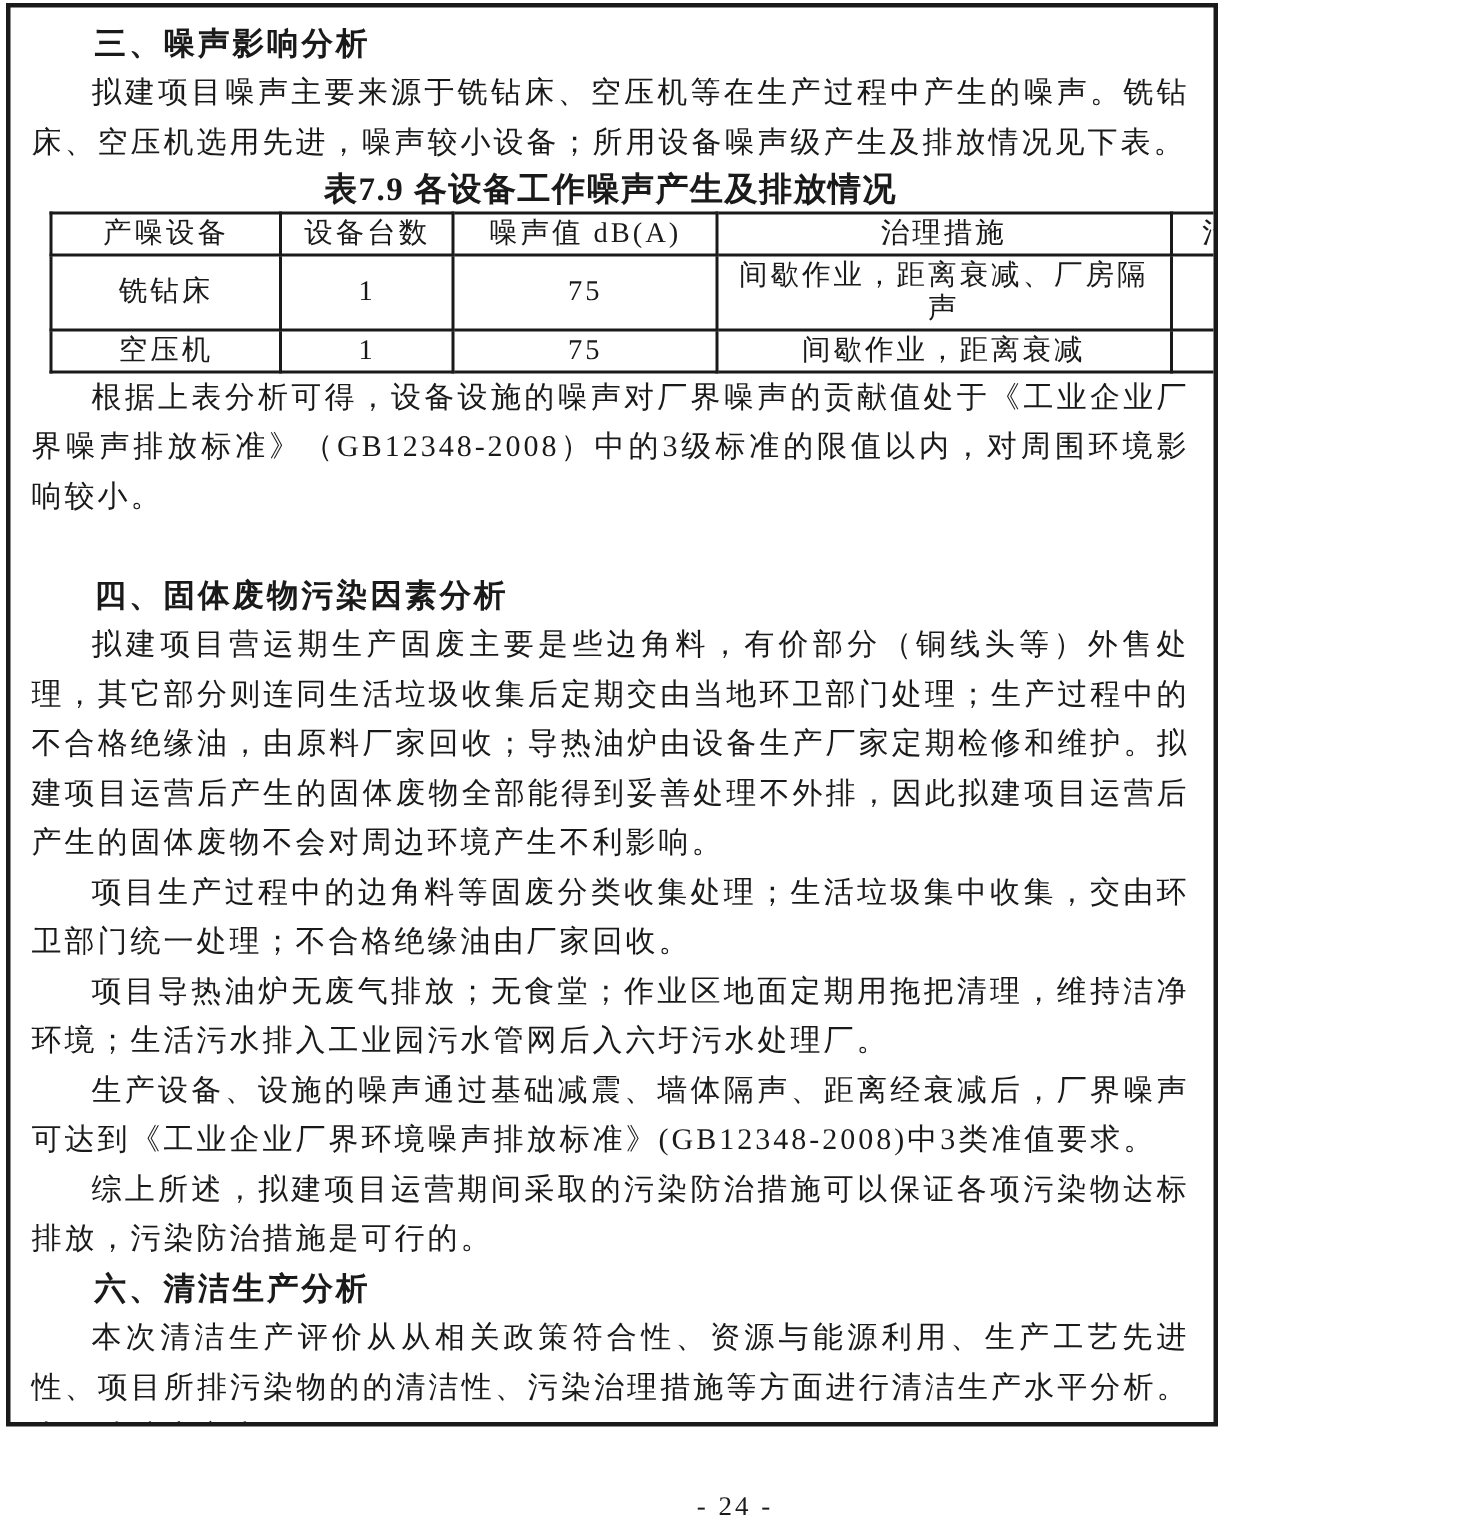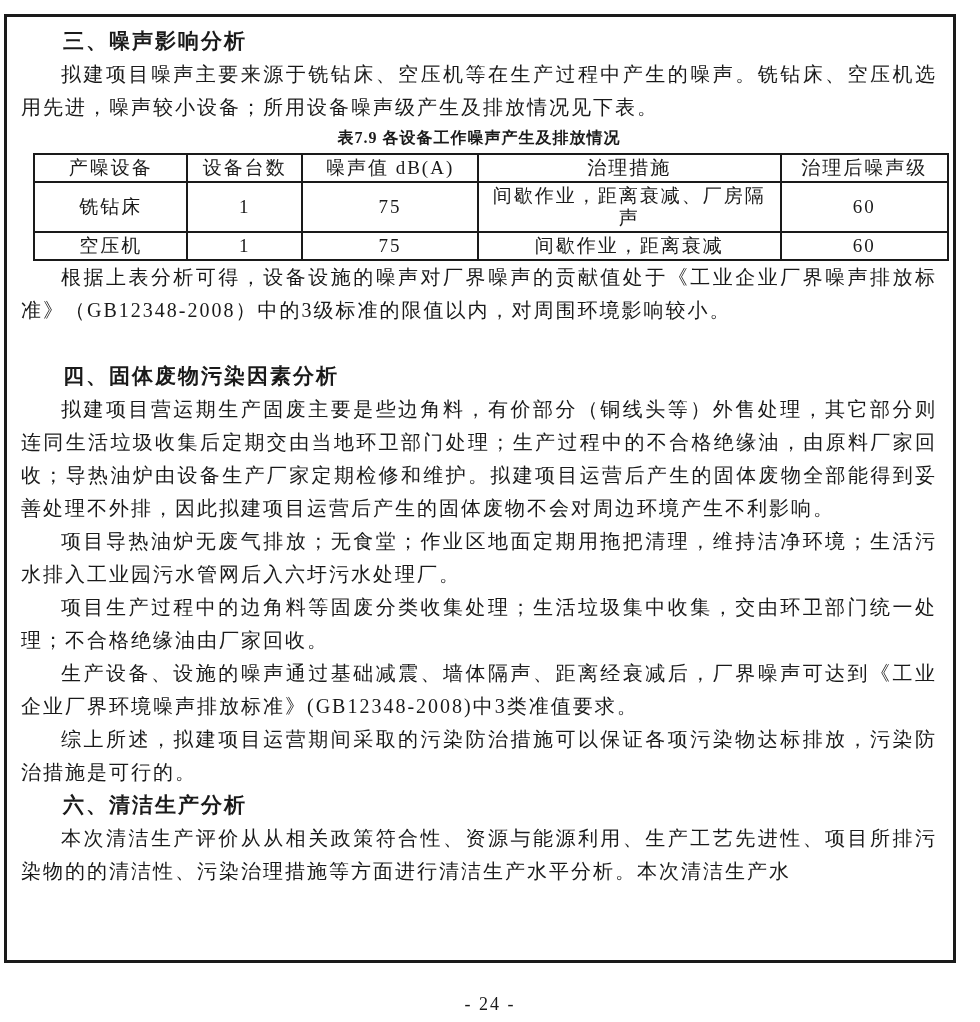--- a/index.html
+++ b/index.html
@@ -10,22 +10,22 @@
   body {
     width: 980px;
     height: 1022px;
     position: relative;
     font-family: "Liberation Serif", "DejaVu Serif", serif;
     color: #1a1a1a;
   }
   .doc-frame {
     position: absolute;
     left: 4px;
-    top: 14px;
-    width: 952px;
+    top: 2px;
+    width: 808px;
     height: 949px;
     box-sizing: border-box;
     border: 3px solid #1a1a1a;
     padding: 8px 16px 0 14px;
     overflow: hidden;
     background: #ffffff;
   }
   .heading {
     font-size: 21px;
     line-height: 33px;
@@ -39,21 +39,21 @@
     line-height: 33px;
     text-indent: 2em;
     letter-spacing: 2px;
     text-align: justify;
     margin: 0;
   }
   .spacer-line {
     height: 33px;
   }
   .table-title {
-    font-size: 16px;
+    font-size: 22px;
     line-height: 28px;
     font-weight: bold;
     text-align: center;
     letter-spacing: 1px;
     margin: 0;
   }
   table.noise-table {
     border-collapse: collapse;
     table-layout: fixed;
     width: 916px;
@@ -134,22 +134,22 @@
     </tbody>
   </table>
 
   <p class="para">根据上表分析可得，设备设施的噪声对厂界噪声的贡献值处于《工业企业厂界噪声排放标准》（GB12348-2008）中的3级标准的限值以内，对周围环境影响较小。</p>
 
   <div class="spacer-line"></div>
 
   <h3 class="heading">四、固体废物污染因素分析</h3>
   <p class="para">拟建项目营运期生产固废主要是些边角料，有价部分（铜线头等）外售处理，其它部分则连同生活垃圾收集后定期交由当地环卫部门处理；生产过程中的不合格绝缘油，由原料厂家回收；导热油炉由设备生产厂家定期检修和维护。拟建项目运营后产生的固体废物全部能得到妥善处理不外排，因此拟建项目运营后产生的固体废物不会对周边环境产生不利影响。</p>
 
+  <p class="para">项目生产过程中的边角料等固废分类收集处理；生活垃圾集中收集，交由环卫部门统一处理；不合格绝缘油由厂家回收。</p>
   <p class="para">项目导热油炉无废气排放；无食堂；作业区地面定期用拖把清理，维持洁净环境；生活污水排入工业园污水管网后入六圩污水处理厂。</p>
-  <p class="para">项目生产过程中的边角料等固废分类收集处理；生活垃圾集中收集，交由环卫部门统一处理；不合格绝缘油由厂家回收。</p>
   <p class="para">生产设备、设施的噪声通过基础减震、墙体隔声、距离经衰减后，厂界噪声可达到《工业企业厂界环境噪声排放标准》(GB12348-2008)中3类准值要求。</p>
   <p class="para">综上所述，拟建项目运营期间采取的污染防治措施可以保证各项污染物达标排放，污染防治措施是可行的。</p>
 
   <h3 class="heading">六、清洁生产分析</h3>
   <p class="para">本次清洁生产评价从从相关政策符合性、资源与能源利用、生产工艺先进性、项目所排污染物的的清洁性、污染治理措施等方面进行清洁生产水平分析。本次清洁生产水</p>
 
 </div>
 
 <div class="page-number">- 24 -</div>
 

